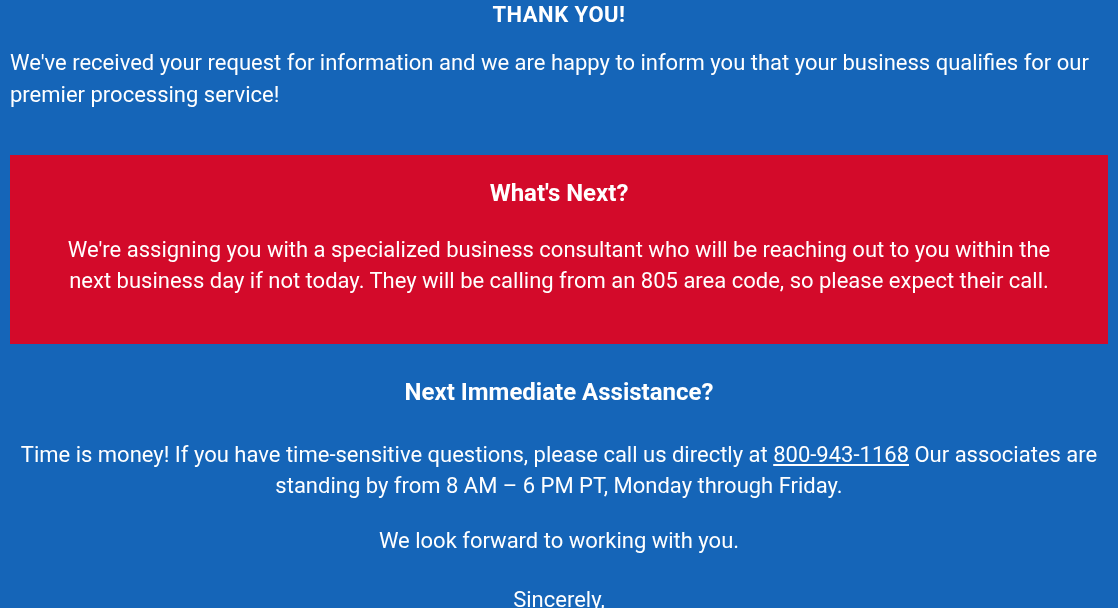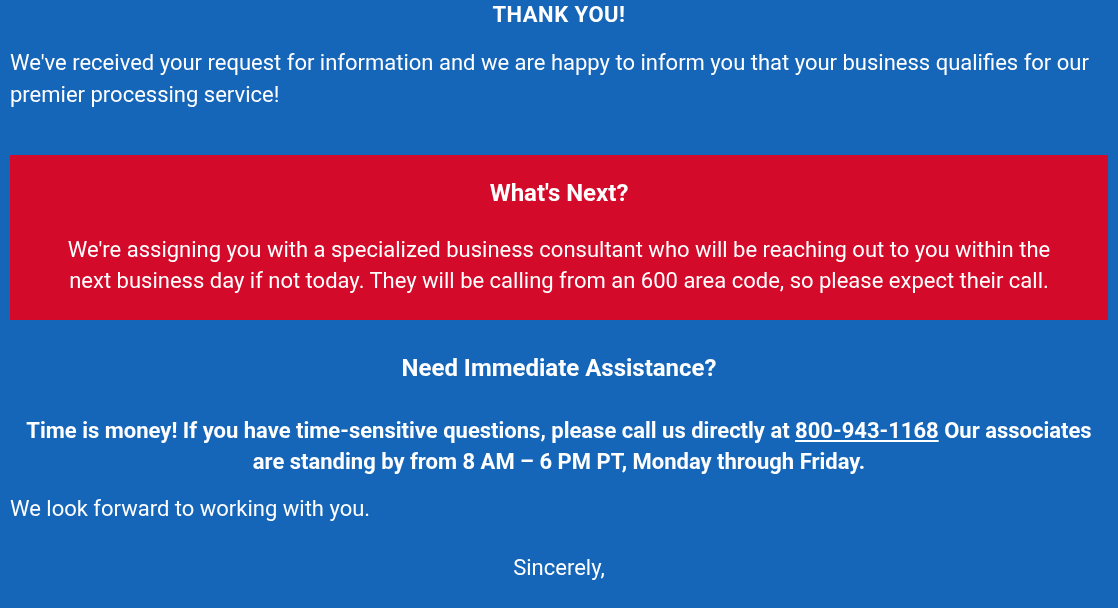--- a/index.html
+++ b/index.html
@@ -26,21 +26,21 @@
     }
     .intro-text {
       text-align: left;
       font-size: 22px;
       line-height: 1.45;
       font-weight: 400;
       margin-bottom: 44px;
     }
     .whats-next-box {
       background-color: #d30a2a;
-      padding: 24px 48px 24px 48px;
+      padding: 24px 48px 48px 48px;
       margin-bottom: 34px;
     }
     .whats-next-heading {
       text-align: center;
       font-size: 24px;
       font-weight: 700;
       margin-bottom: 28px;
     }
     .whats-next-body {
       text-align: center;
@@ -51,54 +51,55 @@
     .assistance-heading {
       text-align: center;
       font-size: 24px;
       font-weight: 700;
       margin-bottom: 34px;
     }
     .assistance-body {
       text-align: center;
       font-size: 22px;
       line-height: 1.4;
-      font-weight: 700;
+      font-weight: 400;
       margin-bottom: 12px;
     }
     .phone-link {
       color: #ffffff;
       text-decoration: underline;
     }
     .closing-text {
+      text-align: center;
       font-size: 22px;
       line-height: 1.4;
       font-weight: 400;
       margin-bottom: 28px;
-      margin-top: 16px;
+      margin-top: 24px;
     }
     .signature {
       text-align: center;
       font-size: 22px;
       line-height: 1.4;
       font-weight: 400;
     }
   </style>
 </head>
 <body>
 
 <h1 class="thank-you-heading">THANK YOU!</h1>
 
 <p class="intro-text">We've received your request for information and we are happy to inform you that your business qualifies for our premier processing service!</p>
 
 <div class="whats-next-box">
   <h2 class="whats-next-heading">What's Next?</h2>
-  <p class="whats-next-body">We're assigning you with a specialized business consultant who will be reaching out to you within the next business day if not today. They will be calling from an 600 area code, so please expect their call.</p>
+  <p class="whats-next-body">We're assigning you with a specialized business consultant who will be reaching out to you within the next business day if not today. They will be calling from an 805 area code, so please expect their call.</p>
 </div>
 
-<h2 class="assistance-heading">Need Immediate Assistance?</h2>
+<h2 class="assistance-heading">Next Immediate Assistance?</h2>
 
 <p class="assistance-body">
   <span>Time is money! If you have time-sensitive questions, please call us directly at </span><a href="#" class="phone-link">800-943-1168</a><span> Our associates are standing by from 8 AM – 6 PM PT, Monday through Friday.</span>
 </p>
 
 <p class="closing-text">We look forward to working with you.</p>
 
 <p class="signature">
   <span>Sincerely,</span><br>
   

